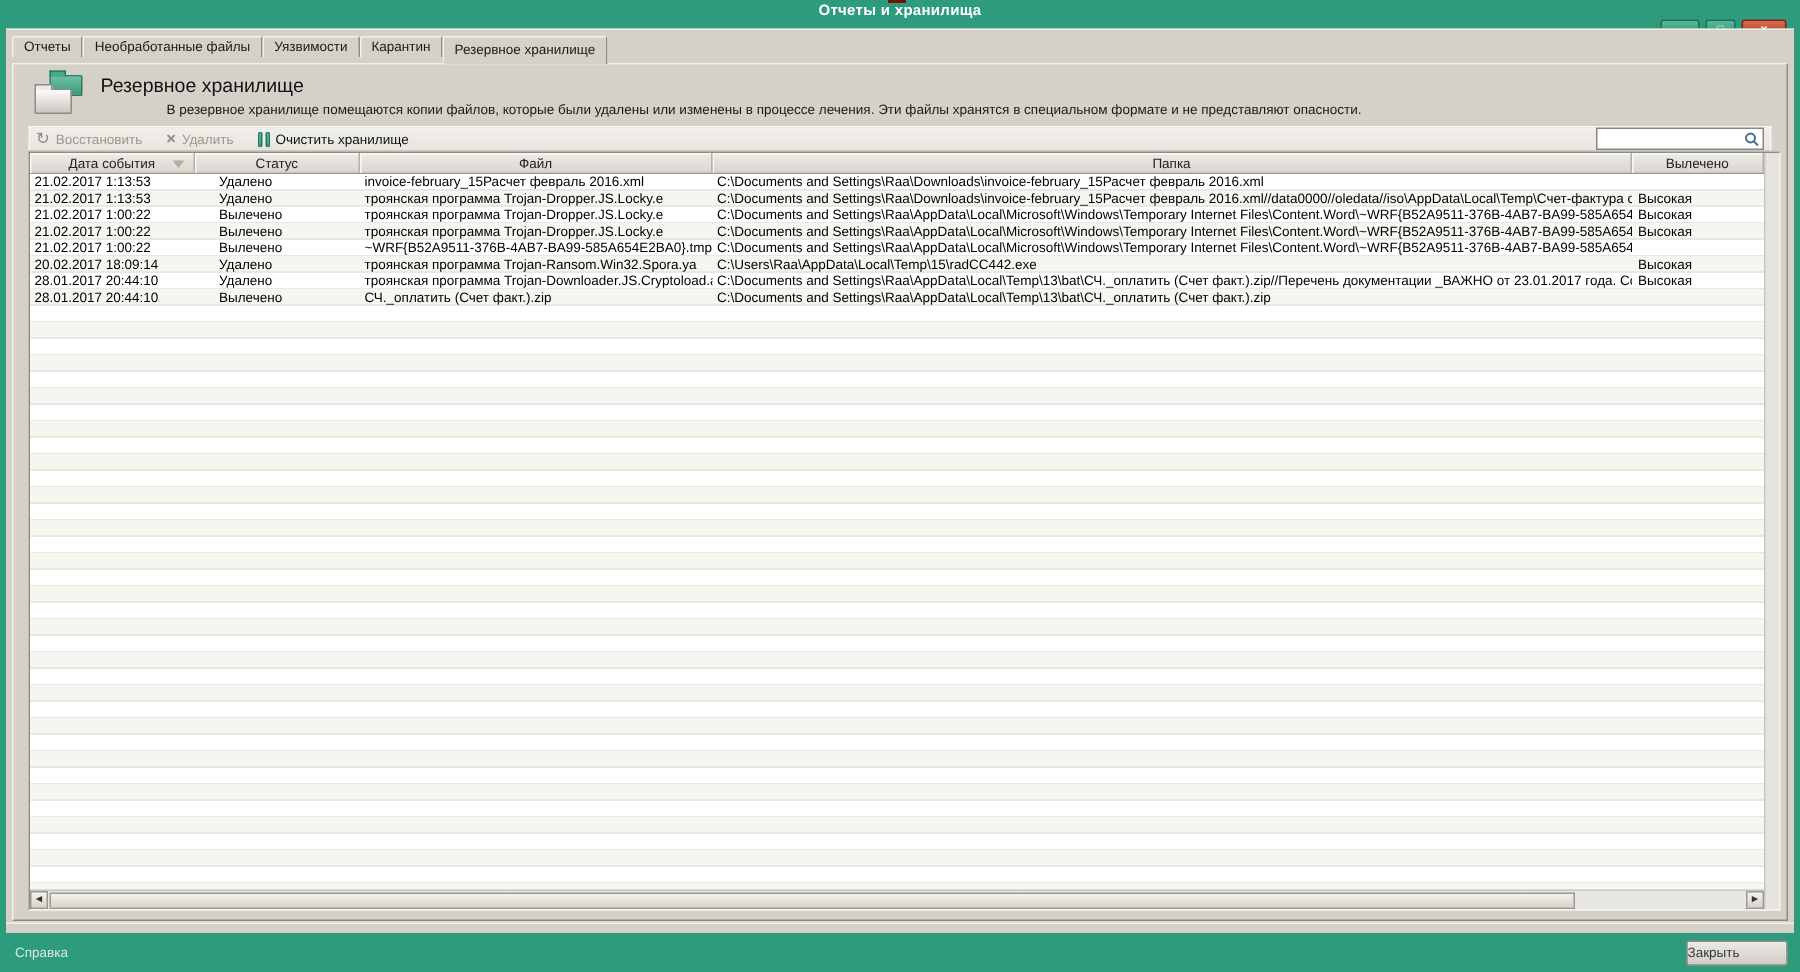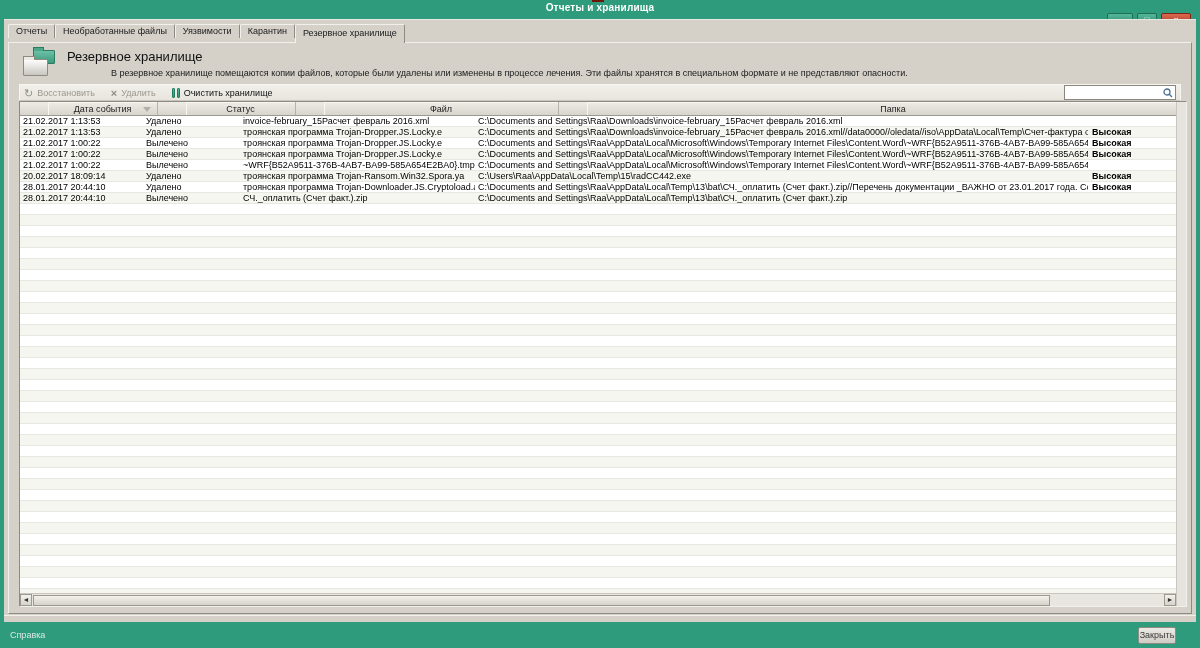--- a/index.html
+++ b/index.html
@@ -55,48 +55,48 @@
   .mag { flex:none; }
 
   
   .table-frame { position:absolute; left:10px; right:4px; top:58px; bottom:6px; background:#fff;
                  border:1px solid; border-color:#8e8b83 #f2f0ea #f2f0ea #8e8b83; display:flex; flex-direction:column; }
   .table-main { flex:1; display:flex; overflow:hidden; }
   .table-content { flex:1; display:flex; flex-direction:column; overflow:hidden; }
   .v-track { width:10px; background:#e6e4de; border-left:1px solid #c9c6bf; }
 
   .thead { display:flex; height:14px; flex:none; background:linear-gradient(#eeece6,#d8d5cd); border-bottom:1px solid #9c9991; font-size:9px; color:#222; }
-  .th { display:flex; align-items:center; justify-content:center; position:relative; border-right:1px solid #b5b2aa; box-shadow:inset 1px 1px 0 #f8f7f3; white-space:nowrap; overflow:hidden;margin-left:28px; }
+  .th { display:flex; align-items:center; justify-content:center; position:relative; border-right:1px solid #b5b2aa; box-shadow:inset 1px 1px 0 #f8f7f3; white-space:nowrap; overflow:hidden; }
   .sort-tri { position:absolute; right:6px; top:5px; width:0; height:0; border-left:4px solid transparent; border-right:4px solid transparent; border-top:5px solid #b3b0a8; }
 
   .c-date { width:110px; flex:none; }
   .c-status { width:110px; flex:none; }
   .c-file { width:235px; flex:none; }
   .c-folder { width:613px; flex:none; }
   .c-sev { flex:1; min-width:0; }
 
   .rows { flex:1; overflow:hidden;
           background:repeating-linear-gradient(#ffffff 0, #ffffff 10px, #e9e7e0 10px, #e9e7e0 11px,
                                                #f6f6f0 11px, #f6f6f0 21px, #e9e7e0 21px, #e9e7e0 22px); }
   .row { display:flex; height:11px; line-height:11px; font-size:9px; color:#000; white-space:nowrap; }
   .cell { overflow:hidden; padding:0 3px; }
   .cell.c-status { padding-left:16px; }
-  .cell.c-sev { padding-left:4px;font-weight:bold; }
+  .cell.c-sev { padding-left:4px; }
 
   .hscroll { height:13px; flex:none; border-top:1px solid #c9c6bf; background:#e8e6e0; display:flex; align-items:center; padding:0; }
   .harrow { width:12px; height:12px; flex:none; background:linear-gradient(#f4f2ec,#d5d2ca); border:1px solid #9c9991; font-size:7px; line-height:10px; text-align:center; color:#333; }
   .hthumb { height:11px; width:88%; background:linear-gradient(#f4f2ec,#d5d2ca); border:1px solid #9c9991; margin-left:1px; }
   .harrow.right { margin-left:auto; }
 
   .statusbar { position:absolute; left:0; right:0; bottom:0; height:7px; border-top:1px solid #f2f0ea; background:#D5D1C9; }
 
   
   .footer { position:absolute; left:0; right:0; bottom:0; height:26px; }
   .help-link { position:absolute; left:10px; top:8px; font-size:9px; color:#d9e9e1; cursor:default; }
-  .close-btn { position:absolute; right:24px; top:5px; width:38px; height:17px; background:linear-gradient(#eceae5,#cfccc5); border:1px solid #8e8b83; border-radius:2px; font-size:9px; color:#3a3a3a; text-align:center; line-height:15px; cursor:default; }
+  .close-btn { position:absolute; right:8px; top:5px; width:68px; height:17px; background:linear-gradient(#eceae5,#cfccc5); border:1px solid #8e8b83; border-radius:2px; font-size:9px; color:#3a3a3a; text-align:left; line-height:15px; cursor:default; }
 </style>
 </head>
 <body>
 
 <div class="titlebar">
   <div class="app-icon"></div>
   <div class="title-text">Отчеты и хранилища</div>
   <div class="win-buttons">
     <div class="win-btn min">—</div>
     <div class="win-btn max">□</div>

